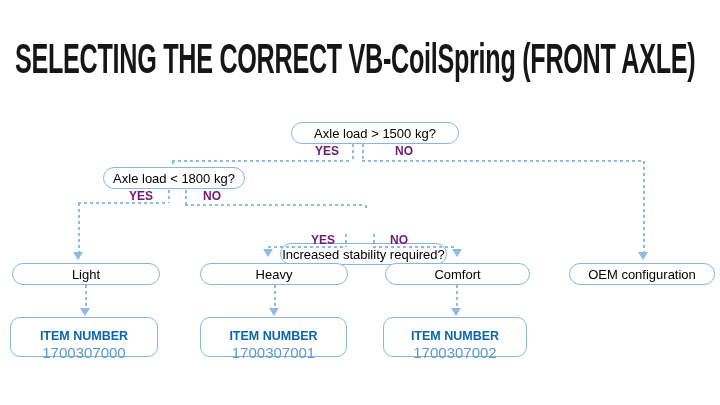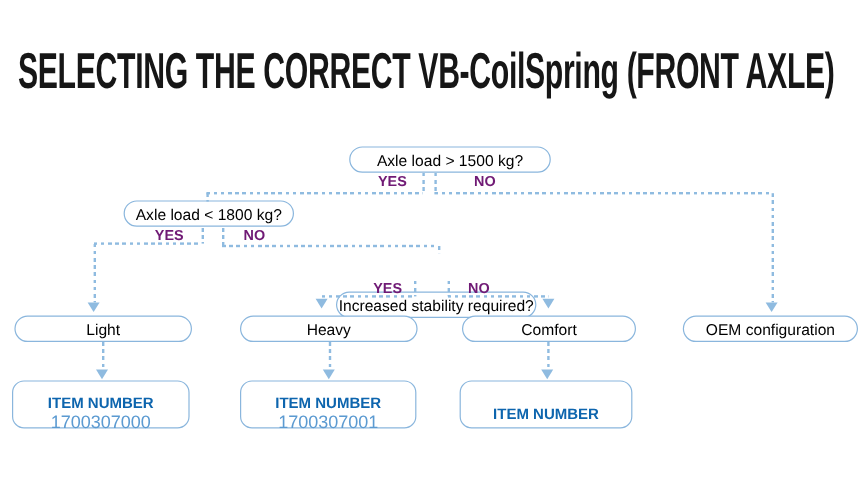--- a/index.html
+++ b/index.html
@@ -80,20 +80,21 @@
   <div class="itembox" style="left:10px;top:317px;width:148px;height:40px;">
     <div class="item-label">ITEM NUMBER</div>
     <div class="item-number">1700307000</div>
   </div>
   <div class="itembox" style="left:200px;top:317px;width:147px;height:40px;">
     <div class="item-label">ITEM NUMBER</div>
     <div class="item-number">1700307001</div>
   </div>
   <div class="itembox" style="left:383px;top:317px;width:144px;height:40px;">
     <div class="item-label">ITEM NUMBER</div>
+    <div class="item-number">1700307002</div>
   </div>
 
   <div class="vd" style="left:352px;top:144px;height:17px;"></div>
   <div class="vd" style="left:362px;top:144px;height:17px;"></div>
   <div class="vd" style="left:643px;top:161px;height:91px;"></div>
   <div class="vd" style="left:172px;top:161px;height:7px;"></div>
   <div class="vd" style="left:168px;top:190px;height:13px;"></div>
   <div class="vd" style="left:185px;top:190px;height:15px;"></div>
   <div class="vd" style="left:78px;top:203px;height:49px;"></div>
   <div class="vd" style="left:365px;top:205px;height:6px;"></div>

